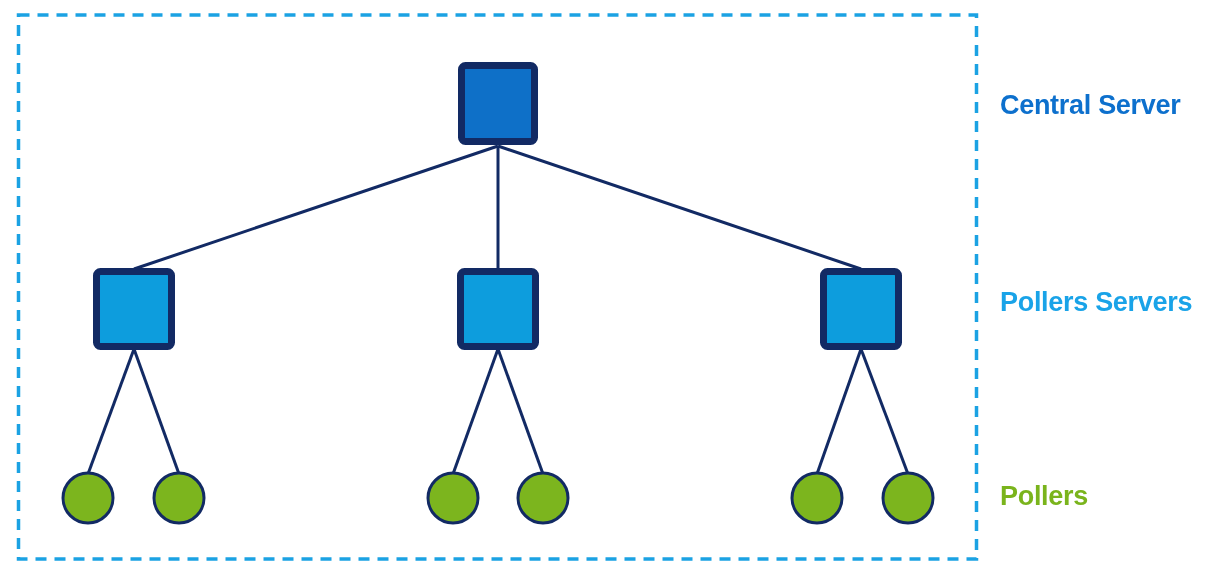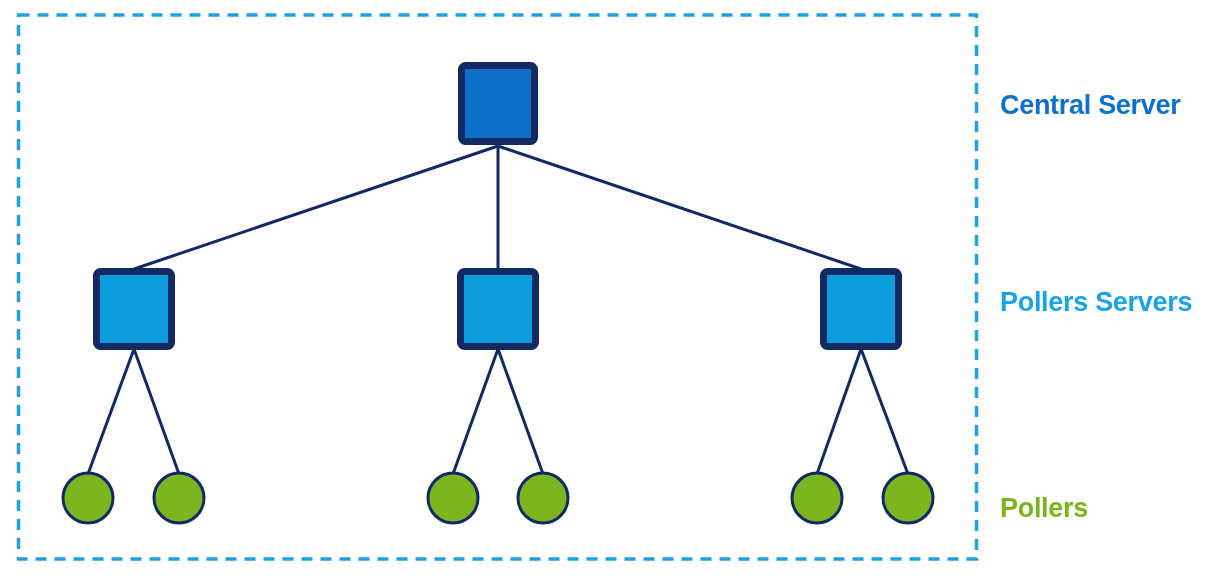--- a/index.html
+++ b/index.html
@@ -24,21 +24,21 @@
     position: absolute;
     left: 1000px;
     font-size: 27px;
     font-weight: 700;
     line-height: 32px;
     white-space: nowrap;
     letter-spacing: -0.3px;
   }
   .tier-label.central { top: 89px; }
   .tier-label.remote  { top: 286px; }
-  .tier-label.pollers { top: 480px; margin-top: 12px; }
+  .tier-label.pollers { top: 480px; }
 </style>
 </head>
 <body>
 
 <div class="stage">
 
   <svg class="diagram-svg" width="1211" height="581" viewBox="0 0 1211 581">
 
     <rect x="18.5" y="15" width="958" height="544" fill="none" stroke-width="3.5" stroke-dasharray="11 8" stroke="#1ba2e3"></rect>
 

